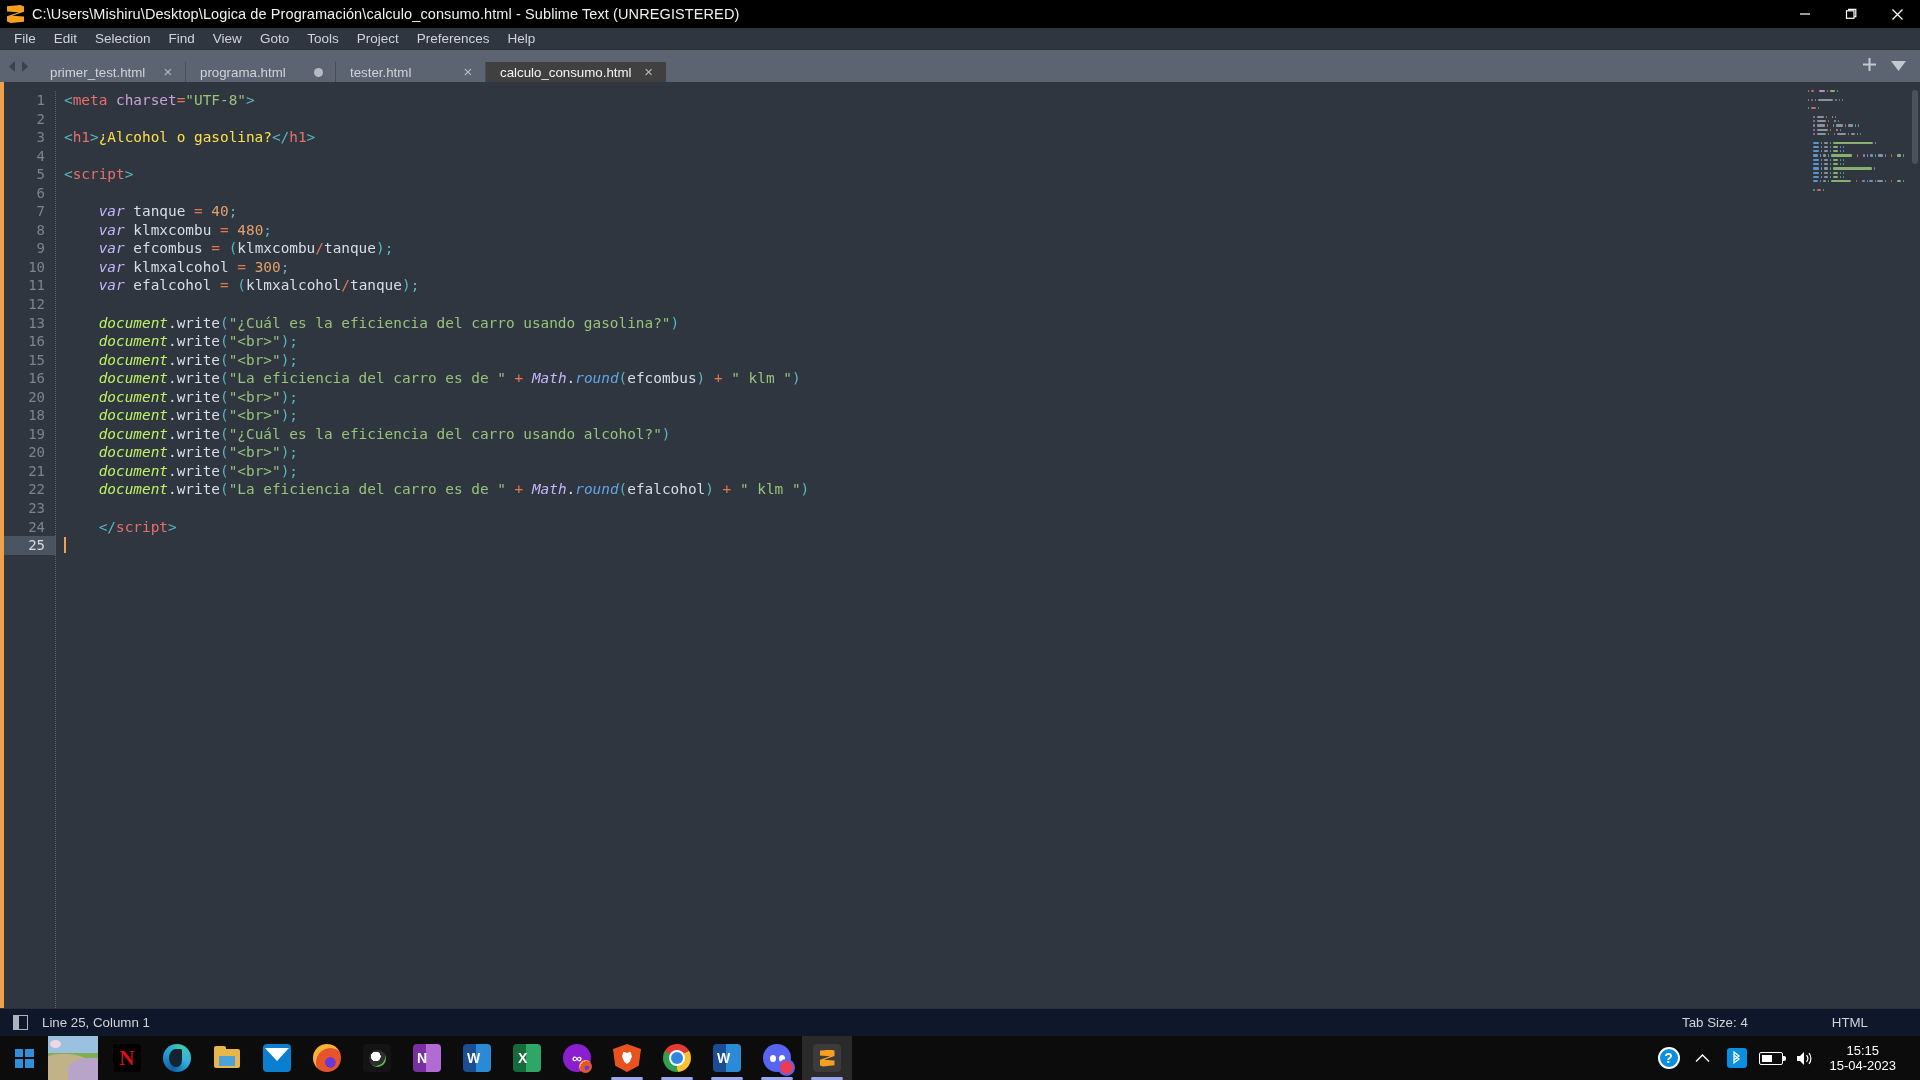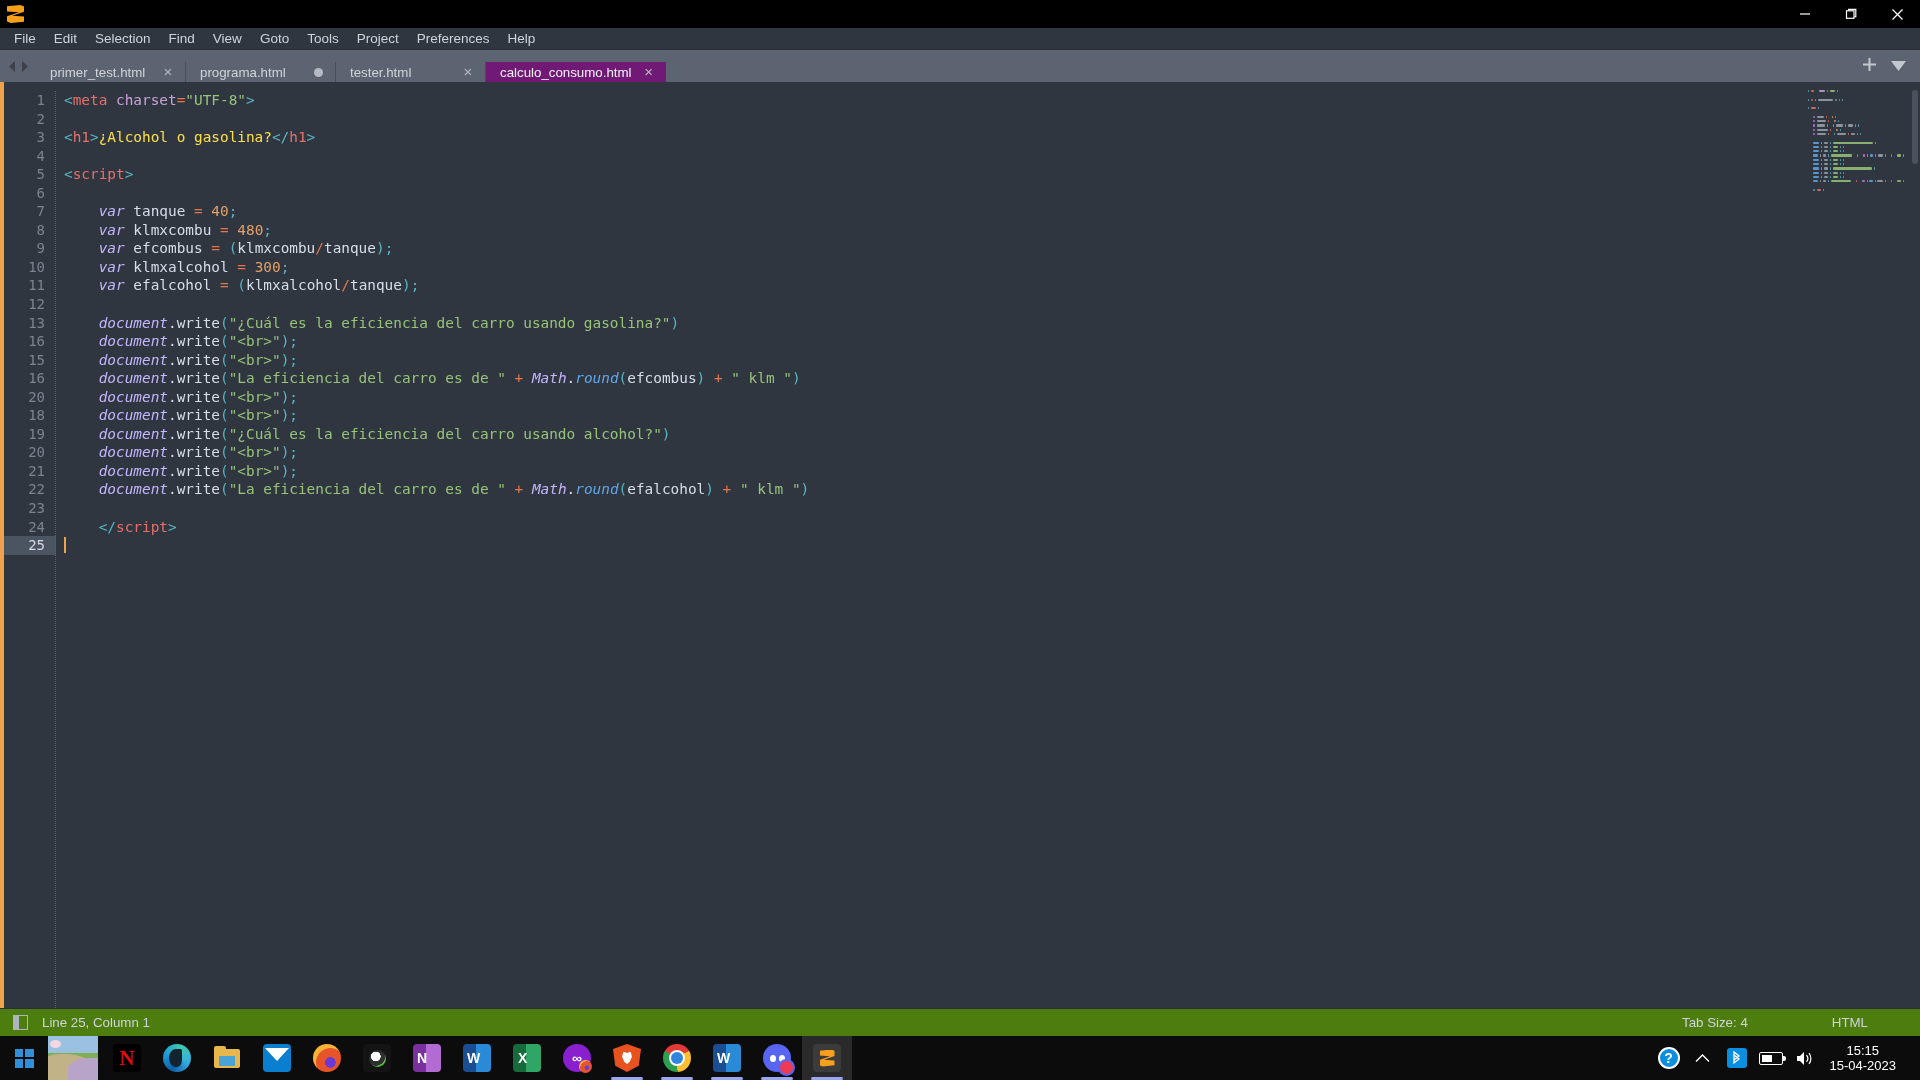--- a/index.html
+++ b/index.html
@@ -47,21 +47,21 @@
     width:36px; height:32px; display:flex; align-items:center; justify-content:center;
     gap:3px; color:#3c414b; flex:none;
   }
   .tab {
     height:20px; min-width:150px; display:flex; align-items:center;
     padding:0 10px 0 14px; background:#5c6472; color:#d0d4da;
     font-size:13.3px; position:relative; flex:none;
     border-right:1px solid #474e59;
   }
   .tab .tab-label { flex:1; white-space:nowrap; }
-  .tab.active { background:#701a75; color:#f2f4f6; border-right:none;margin-top:32px; }
+  .tab.active { background:#404040; color:#f2f4f6; border-right:none;margin-top:32px; }
   .tab-close {
     width:14px; height:14px; color:#b6bbc3; font-size:15px; line-height:13px;
     text-align:center; flex:none; margin-left:10px;
   }
   .tab-dirty {
     width:9px; height:9px; border-radius:50%; background:#b6bbc3;
     flex:none; margin-left:10px; margin-right:2px;
   }
   .tabbar-right {
     position:absolute; right:0; top:0; height:32px; display:flex;
@@ -99,40 +99,40 @@
 
   
   .t-tag     { color:#e8706a; }
   .t-punct   { color:#56b6c2; }
   .t-attr    { color:#c8a2d6; }
   .t-str     { color:#98c379; }
   .t-kw      { color:#c4b5fd; font-style:italic; }
   .t-var     { color:#d8dee9; }
   .t-num     { color:#e5a06a; }
   .t-op      { color:#e5774f; }
-  .t-obj     { color:#c4b5fd; font-style:italic; }
+  .t-obj     { color:#bef264; font-style:italic; }
   .t-fn      { color:#61a6e8; font-style:italic; }
   .t-prop    { color:#d8dee9; }
   .t-plain   { color:#fde047; }
 
   
   .minimap {
     position:absolute; right:16px; top:8px; width:96px; height:76px;
   }
   .mm-row { height:3px; display:flex; gap:2px; margin-bottom:1.3px; }
   .mm-seg { height:2.2px; border-radius:1px; }
   .mm-indent { flex:none; }
   .scroll-thumb {
     position:absolute; right:2px; top:8px; width:6px; height:74px;
     background:#4a525e; border-radius:3px;
   }
 
   
   .statusbar {
-    height:28px; background:#4d7c0f; display:flex; align-items:center;
+    height:28px; background:#0f172a; display:flex; align-items:center;
     color:#cfd4da; font-size:13.3px; position:relative;
     border-top:1px solid #2b3038;
   }
   .sb-toggle {
     width:15px; height:15px; border:1.6px solid #aeb4bc; margin-left:13px;
     margin-right:14px; display:flex; flex:none;
   }
   .sb-toggle i { display:block; width:5px; background:#aeb4bc; }
   .sb-right { position:absolute; right:0; display:flex; gap:0; }
   .sb-right span { padding:0 26px 0 0; }
@@ -266,20 +266,21 @@
     color:#ffffff; font-size:13px; line-height:15px; text-align:center;
     padding:0 14px 0 8px; white-space:nowrap;
   }
   .notif-edge { width:6px; height:44px; }
 </style>
 </head>
 <body>
 
 <div class="titlebar">
   <div class="app-logo"></div>
+  <div class="title-text">C:\Users\Mishiru\Desktop\Logica de Programación\calculo_consumo.html - Sublime Text (UNREGISTERED)</div>
   <div class="win-controls">
     <div class="win-btn">
       <svg width="12" height="12" viewBox="0 0 12 12">
           <path d="M1 6h10" stroke="#fff" stroke-width="1.2"></path>
         </svg>
     </div>
     <div class="win-btn">
       <svg width="12" height="12" viewBox="0 0 12 12">
         <rect x="1.5" y="2.8" width="7.5" height="7.5" fill="none" stroke="#fff" stroke-width="1.2"></rect>
         <path d="M3.6 2.6V1.4h7.2v7.2H9.4" fill="none" stroke="#fff" stroke-width="1.2"></path>

